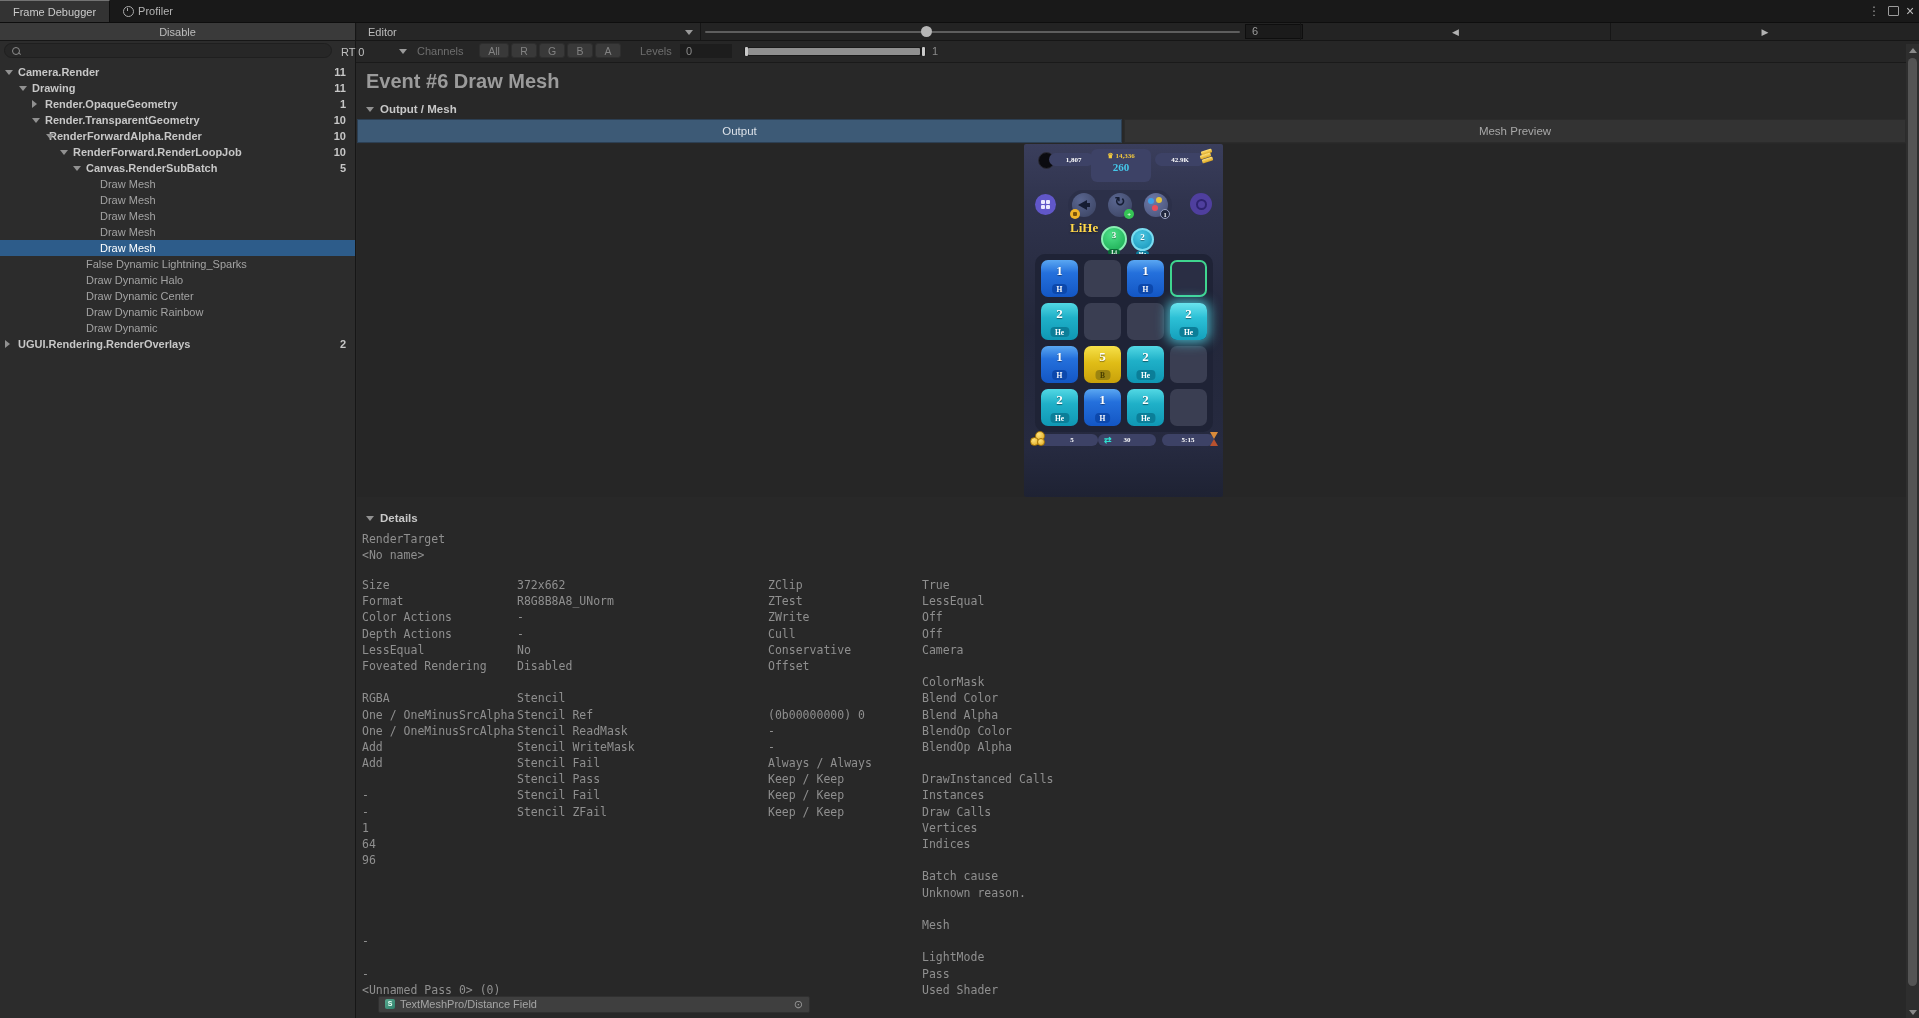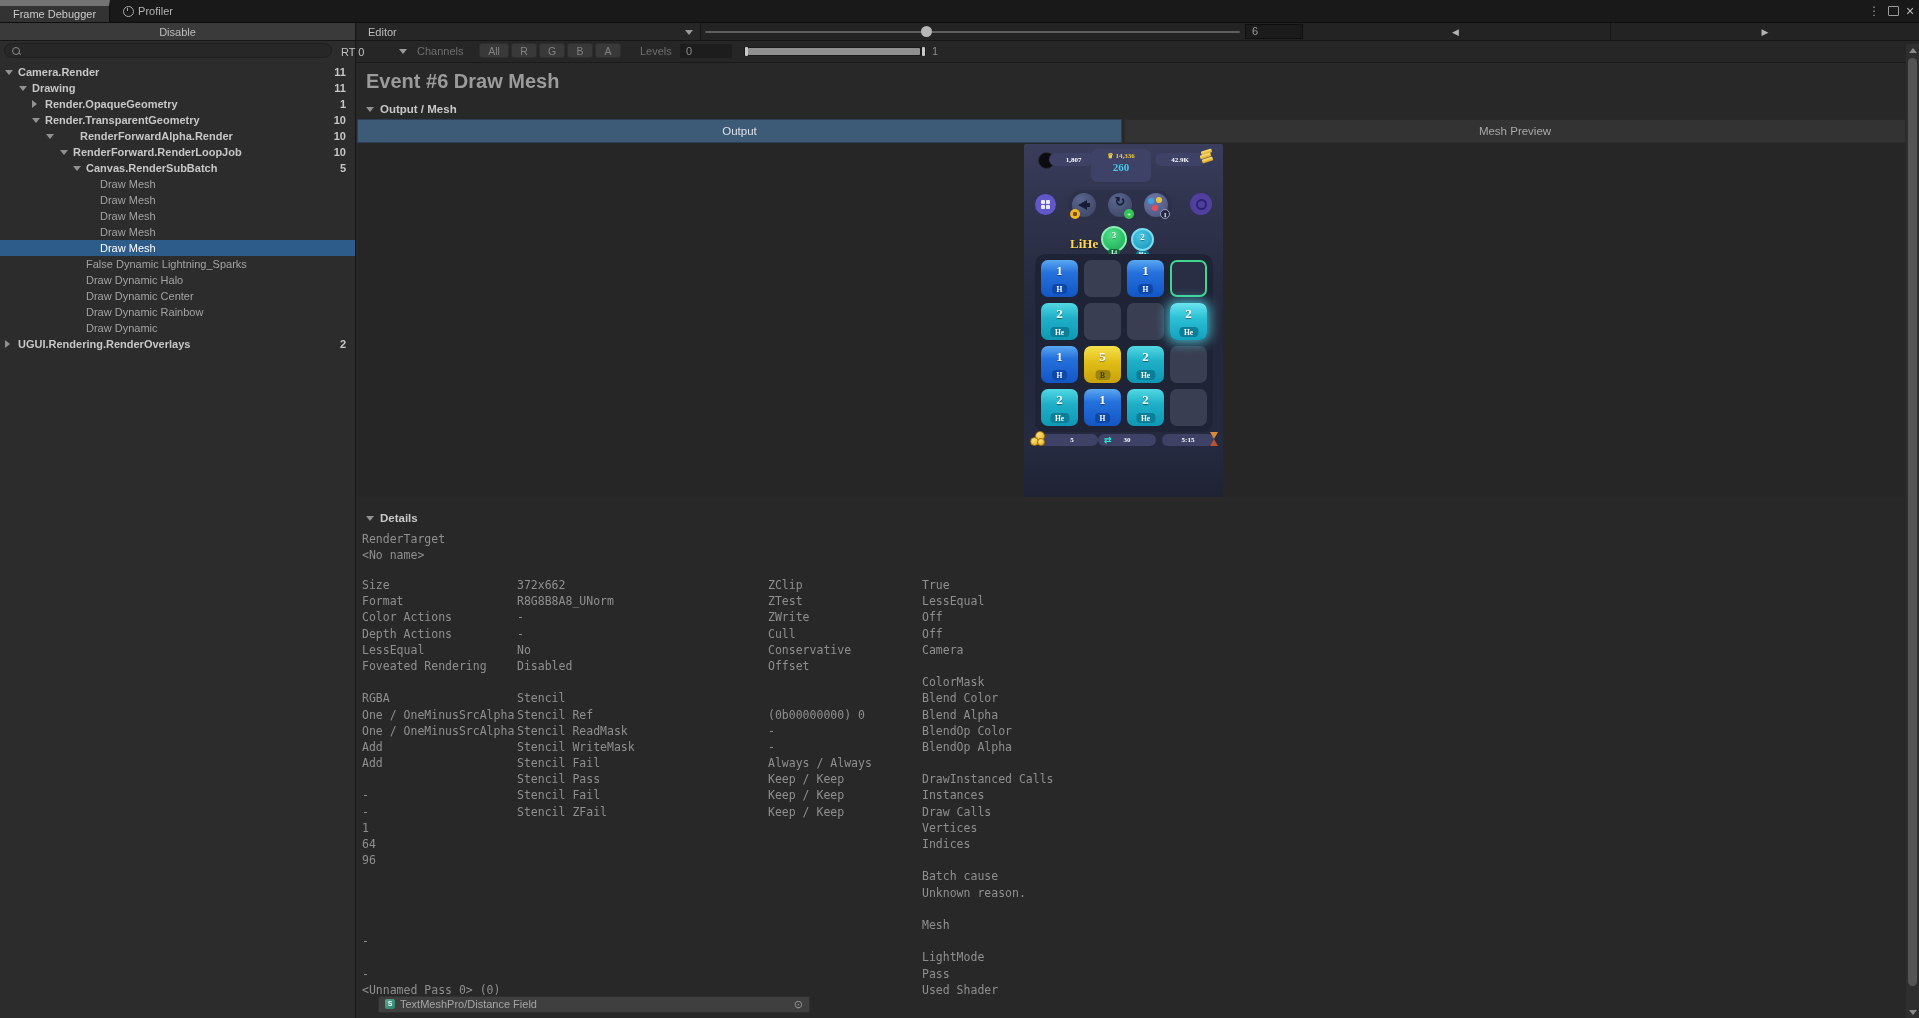--- a/index.html
+++ b/index.html
@@ -3,21 +3,21 @@
 <meta charset="utf-8">
 <style>
   html,body{margin:0;padding:0}
   body{width:1919px;height:1018px;position:relative;overflow:hidden;background:#282828;
        font-family:"Liberation Sans",sans-serif;-webkit-font-smoothing:antialiased}
 
   
   .titlebar{position:absolute;left:0;top:0;width:1919px;height:22px;background:#191919;border-bottom:1px solid #0e0e0e}
   .doctab{position:absolute;top:0;height:22px;display:flex;align-items:center;justify-content:center;
           font-size:11px;color:#b4b4b4;box-sizing:border-box}
-  .doctab.active{left:0;width:110px;background:#333;border-top:6px solid #737373;color:#cbcbcb;border-right:1px solid #0e0e0e}
+  .doctab.active{left:0;width:110px;background:#333;border-top:1px solid #737373;color:#cbcbcb;border-right:1px solid #0e0e0e}
   .doctab.idle{left:111px;width:74px;gap:4px}
   .clock-ic{width:9px;height:9px;border:1.4px solid #aaa;border-radius:50%;position:relative;display:inline-block}
   .clock-ic:before{content:"";position:absolute;left:3px;top:1px;width:1.4px;height:3px;background:#aaa}
   .winbtn{position:absolute;top:0;height:22px;display:flex;align-items:center;justify-content:center;color:#9c9c9c;font-size:12px}
   .kebab{left:1866px;width:16px}
   .maxic{left:1884px;width:18px}
   .maxic i{display:block;width:9px;height:8px;border:1.4px solid #9c9c9c;border-radius:1px}
   .closeic{left:1902px;width:16px;font-size:14px;color:#bdbdbd}
 
   
@@ -61,21 +61,21 @@
   .trow .tl{white-space:nowrap}
   .trow.g .tl{font-weight:bold;color:#c7c7c7}
   .trow.leaf .tl{color:#a3a3a3}
   .tc{margin-left:auto;margin-right:9px;font-weight:bold;color:#c7c7c7}
   .trow.sel{background:#2d5c8a}
   .trow.sel .tl{color:#fff}
   .arr{position:absolute;width:0;height:0}
   .arr.open{border-left:4px solid transparent;border-right:4px solid transparent;border-top:5px solid #919191;top:6px}
   .arr.closed{border-top:4px solid transparent;border-bottom:4px solid transparent;border-left:5px solid #919191;top:4px}
   .a0{left:5px}.a1{left:19px}.a2{left:32px}.a3{left:46px}.a4{left:60px}.a5{left:73px}
-  .d0{margin-left:18px}.d1{margin-left:32px}.d2{margin-left:45px}.d3{margin-left:80px}.d4{margin-left:73px}.d5{margin-left:86px}.d6{margin-left:100px}
+  .d0{margin-left:18px}.d1{margin-left:32px}.d2{margin-left:45px}.d3{margin-left:49px}.d4{margin-left:73px}.d5{margin-left:86px}.d6{margin-left:100px}
 
   
   .ev-title{position:absolute;left:366px;top:70px;font-size:20px;font-weight:bold;color:#9b9b9b}
   .foldout{position:absolute;display:flex;align-items:center;font-size:11.5px;font-weight:bold;color:#c8c8c8}
   .foldout i{width:0;height:0;border-left:4px solid transparent;border-right:4px solid transparent;border-top:5px solid #919191;margin-right:6px;margin-top:1px}
   .fold1{left:366px;top:103px}
   .fold2{left:366px;top:512px}
   .tabs{position:absolute;left:357px;top:119px;width:1549px;height:24px;display:flex}
   .tab{height:24px;display:flex;align-items:center;justify-content:center;font-size:11.5px;box-sizing:border-box}
   .tab.on{width:765px;background:#3d5a76;color:#dbe1e8;border:1px solid #2c3f53}
@@ -131,21 +131,21 @@
   .g-ref{position:absolute;left:0;top:1px;width:24px;text-align:center;font-size:13px;font-weight:bold;color:#161d33}
   .g-dot{position:absolute;width:6px;height:6px;border-radius:50%}
   .badge{position:absolute;width:10px;height:10px;border-radius:50%;font-size:6.5px;font-weight:bold;color:#fff;
          display:flex;align-items:center;justify-content:center;box-sizing:border-box}
   .b-lock{left:-2px;bottom:-2px;background:#f0b428}
   .b-lock i{width:4px;height:4px;background:#7a520a;border-radius:1px}
   .b-plus{right:-2px;bottom:-2px;background:#35c455}
   .b-one{right:-2px;bottom:-2px;background:#20263d;border:1px solid #9aa2c4}
   .g-portal{position:absolute;right:11px;top:49px;width:22px;height:22px;border-radius:50%;background:#4f3f9e;display:flex;align-items:center;justify-content:center}
   .g-portal i{width:11px;height:11px;border-radius:50%;border:2.5px solid #2e2370;box-sizing:border-box}
-  .g-combo{position:absolute;left:46px;top:92px;font-size:13px;font-weight:bold;color:#ffd84a;text-shadow:0 1px 2px rgba(0,0,0,.5)}
+  .g-combo{position:absolute;left:46px;top:76px;font-size:13px;font-weight:bold;color:#ffd84a;text-shadow:0 1px 2px rgba(0,0,0,.5)}
   .qcirc{position:absolute;border-radius:50%;text-align:center;box-sizing:border-box}
   .q-green{left:77px;top:82px;width:26px;height:26px;background:radial-gradient(circle at 40% 30%,#4fe08a,#17a84f);border:2px solid #8af0b4}
   .q-teal{left:107px;top:84px;width:23px;height:23px;background:radial-gradient(circle at 40% 30%,#4cc8e4,#1593b8);border:2px solid #7adcf0}
   .qn{display:block;font-size:9px;font-weight:bold;color:#fff;margin-top:2px;text-shadow:0 1px 1px rgba(0,0,0,.4)}
   .qs{display:inline-block;font-size:6px;font-weight:bold;color:#fff;border-radius:3px;padding:0 3px;margin-top:-1px}
   .q-green .qs{background:#0b6d36}
   .q-teal .qs{background:#0d7c9c}
   .g-board{position:absolute;left:11px;top:110px;width:178px;height:178px;border-radius:10px;background:#1f2336;
            display:grid;grid-template-columns:repeat(4,37px);grid-template-rows:repeat(4,37px);gap:6px;padding:6px;box-sizing:content-box;width:166px;height:166px;
            grid-template-columns:repeat(4,37px)}

